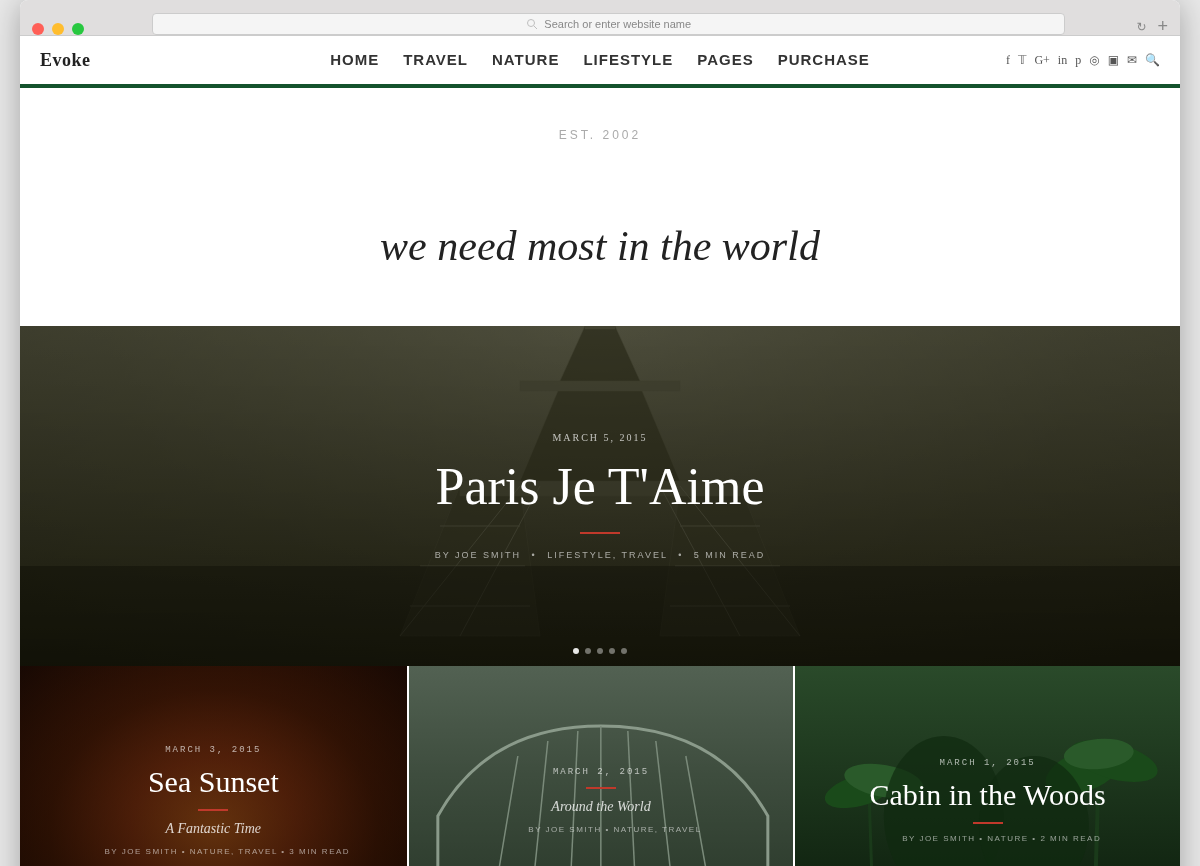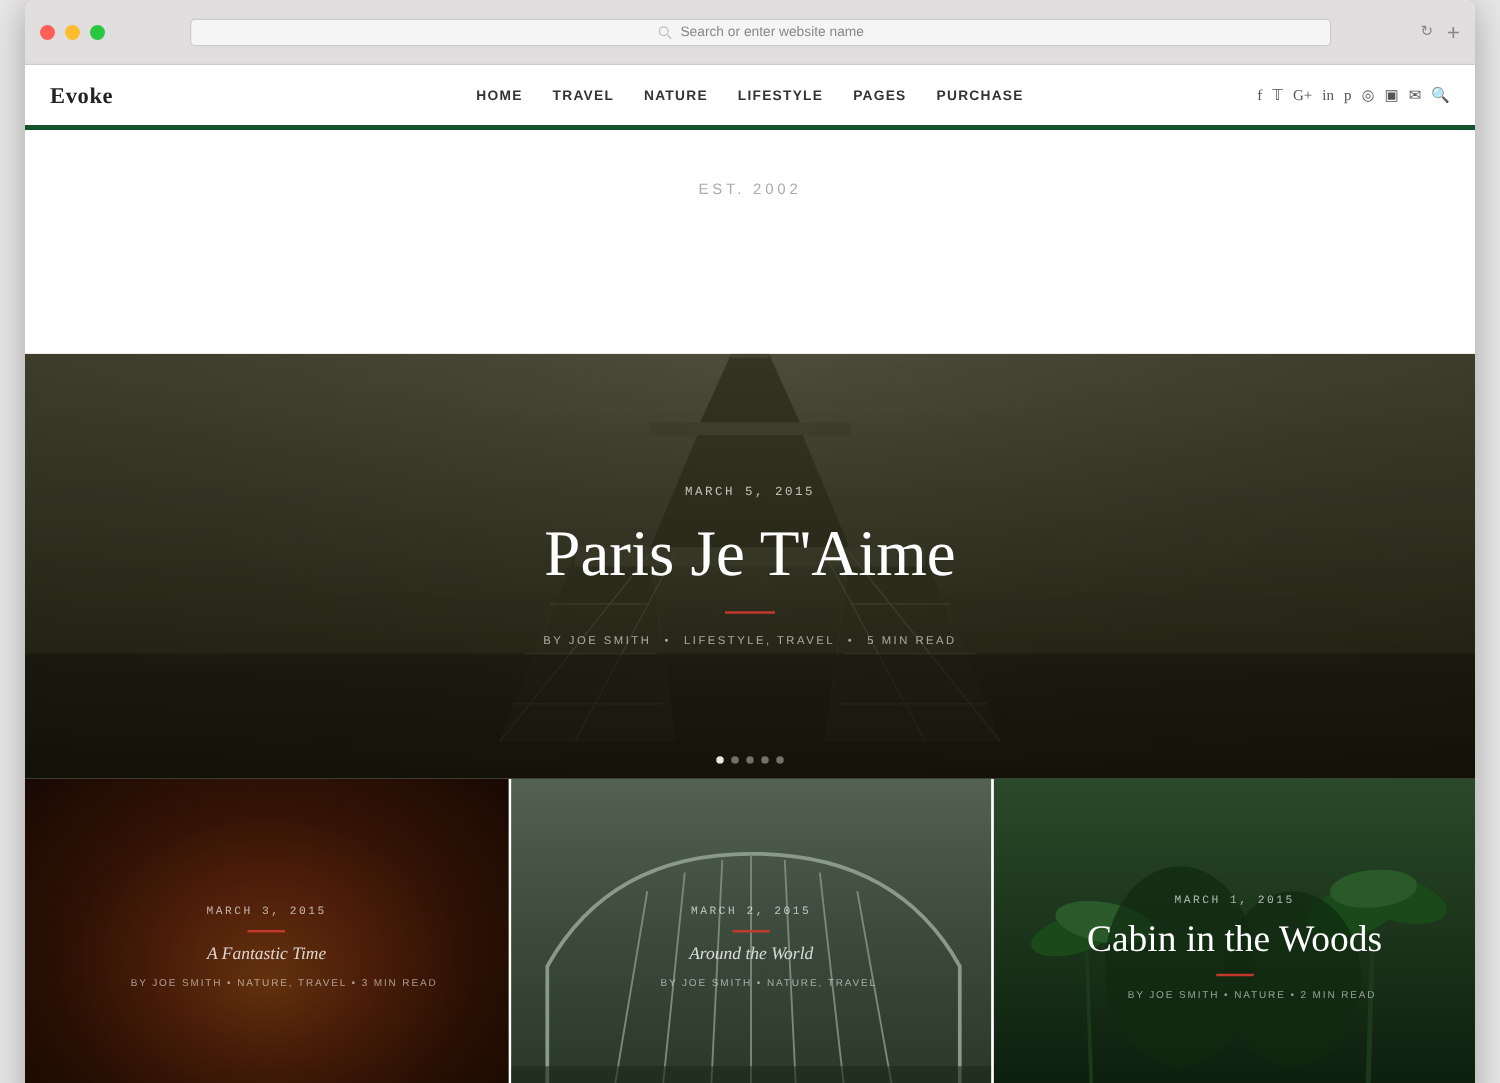--- a/index.html
+++ b/index.html
@@ -17,23 +17,23 @@
       width: 1160px;
       background: #fff;
       border-radius: 8px;
       box-shadow: 0 4px 30px rgba(0,0,0,0.3);
       overflow: hidden;
     }
 
     
     .browser-chrome {
       background: #e0dede;
-      height: 52px;
-      display: flex;
-      align-items: center;
+      height: 36px;
+      display: flex;
+      align-items: flex-end;
       padding: 0 12px;
       gap: 8px;
       border-bottom: 1px solid #ccc;
     }
 
     .browser-dot {
       width: 12px;
       height: 12px;
       border-radius: 50%;
     }
@@ -104,21 +104,21 @@
       left: 50%;
       transform: translateX(-50%);
       display: flex;
       gap: 24px;
       list-style: none;
     }
 
     .nav-links a {
       text-decoration: none;
       color: #333;
-      font-size: 11px;
+      font-size: 15px;
       font-family: -apple-system, Arial, sans-serif;
       font-weight: 600;
       letter-spacing: 1px;
       text-transform: uppercase;
     }
 
     .nav-social {
       margin-left: auto;
       display: flex;
       align-items: center;
@@ -188,21 +188,21 @@
       text-align: center;
       color: #fff;
       z-index: 2;
     }
 
     .post-date {
       font-size: 10px;
       letter-spacing: 2px;
       color: rgba(255,255,255,0.7);
       text-transform: uppercase;
-      font-family: Liberation Mono, monospace;
+      font-family: Liberation Serif, serif;
       margin-bottom: 14px;
     }
 
     .post-title-main {
       font-size: 52px;
       font-weight: normal;
       color: #fff;
       font-family: Georgia, serif;
       margin-bottom: 16px;
     }
@@ -397,20 +397,21 @@
         <span>▣</span>
         <span>✉</span>
         <span>🔍</span>
       </div>
     </nav>
 
     <header class="hero-header">
       <div class="hero-est">EST. 2002</div>
       <h1 class="hero-title">
         <br>
+        <span>we need most in the world</span>
       </h1>
     </header>
 
     <div class="featured-post">
       <div class="featured-bg">
 
         <svg class="eiffel-svg" viewBox="0 0 1160 340" preserveAspectRatio="xMidYMid slice" xmlns="http://www.w3.org/2000/svg">
 
           <defs>
             <linearGradient id="skyGrad" x1="0" y1="0" x2="0" y2="1">
@@ -473,20 +474,21 @@
         <div class="slide-dot"></div>
       </div>
     </div>
 
     <div class="posts-grid">
 
       <div class="grid-post">
         <div class="grid-post-bg grid-post-bg-1"></div>
         <div class="grid-post-content">
           <div class="grid-post-date">MARCH 3, 2015</div>
+          <h3 class="grid-post-title">Sea Sunset</h3>
           <div class="grid-post-divider"></div>
           <div class="grid-post-subtitle">A Fantastic Time</div>
           <div class="grid-post-meta">
             <span>BY JOE SMITH</span>
             <span class="dot-sep"> • </span>
             <span>NATURE, TRAVEL</span>
             <span class="dot-sep"> • </span>
             <span>3 MIN READ</span>
           </div>
         </div>

